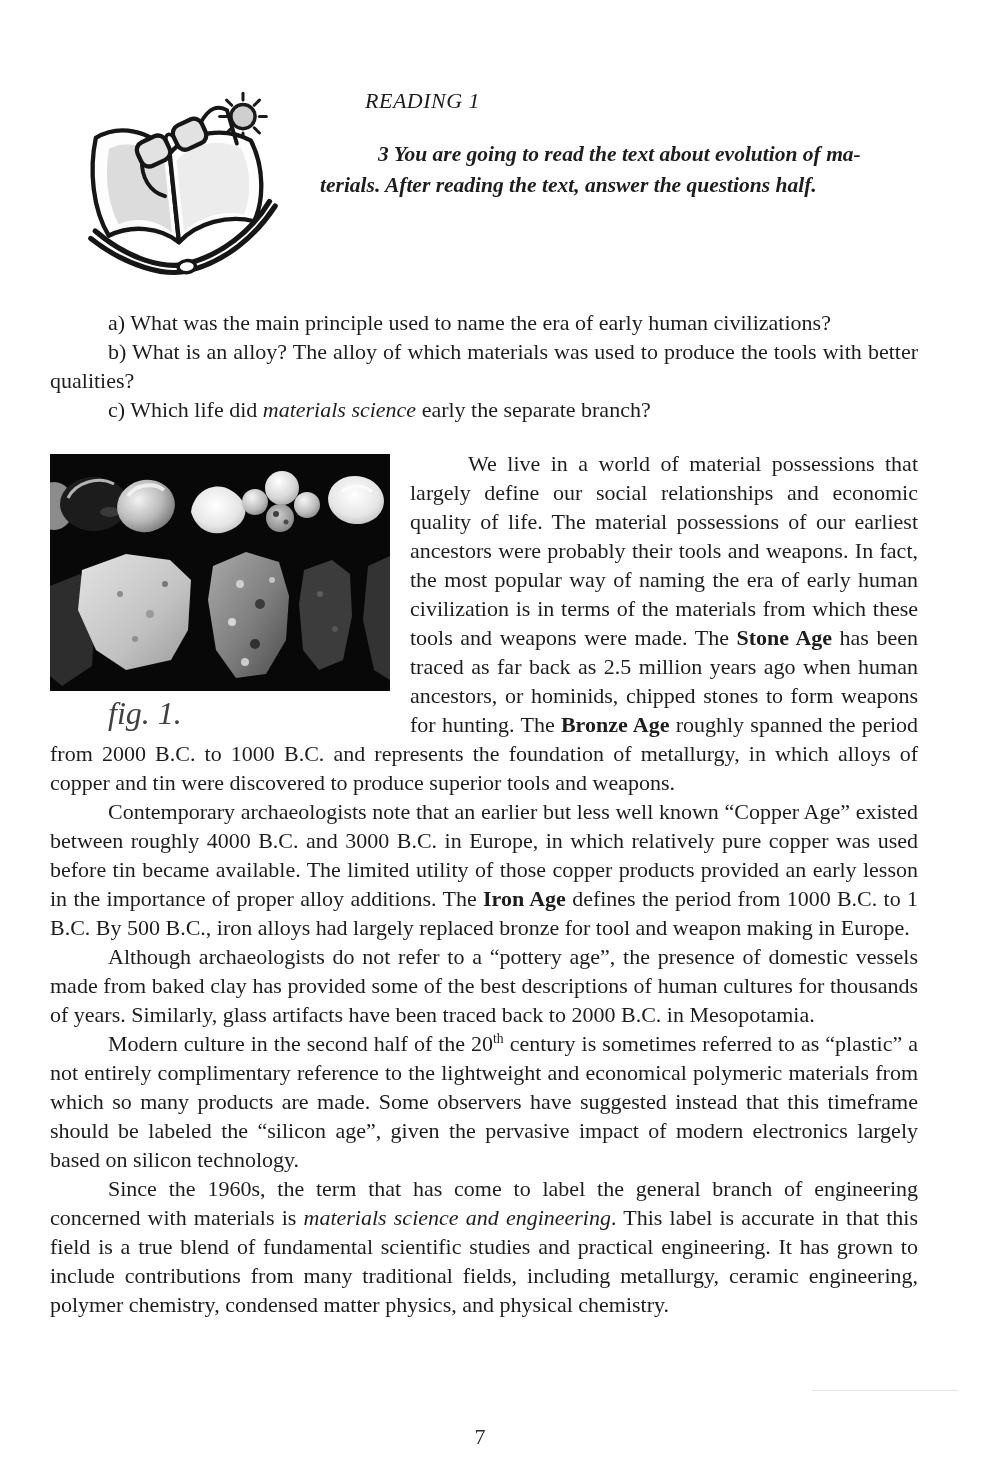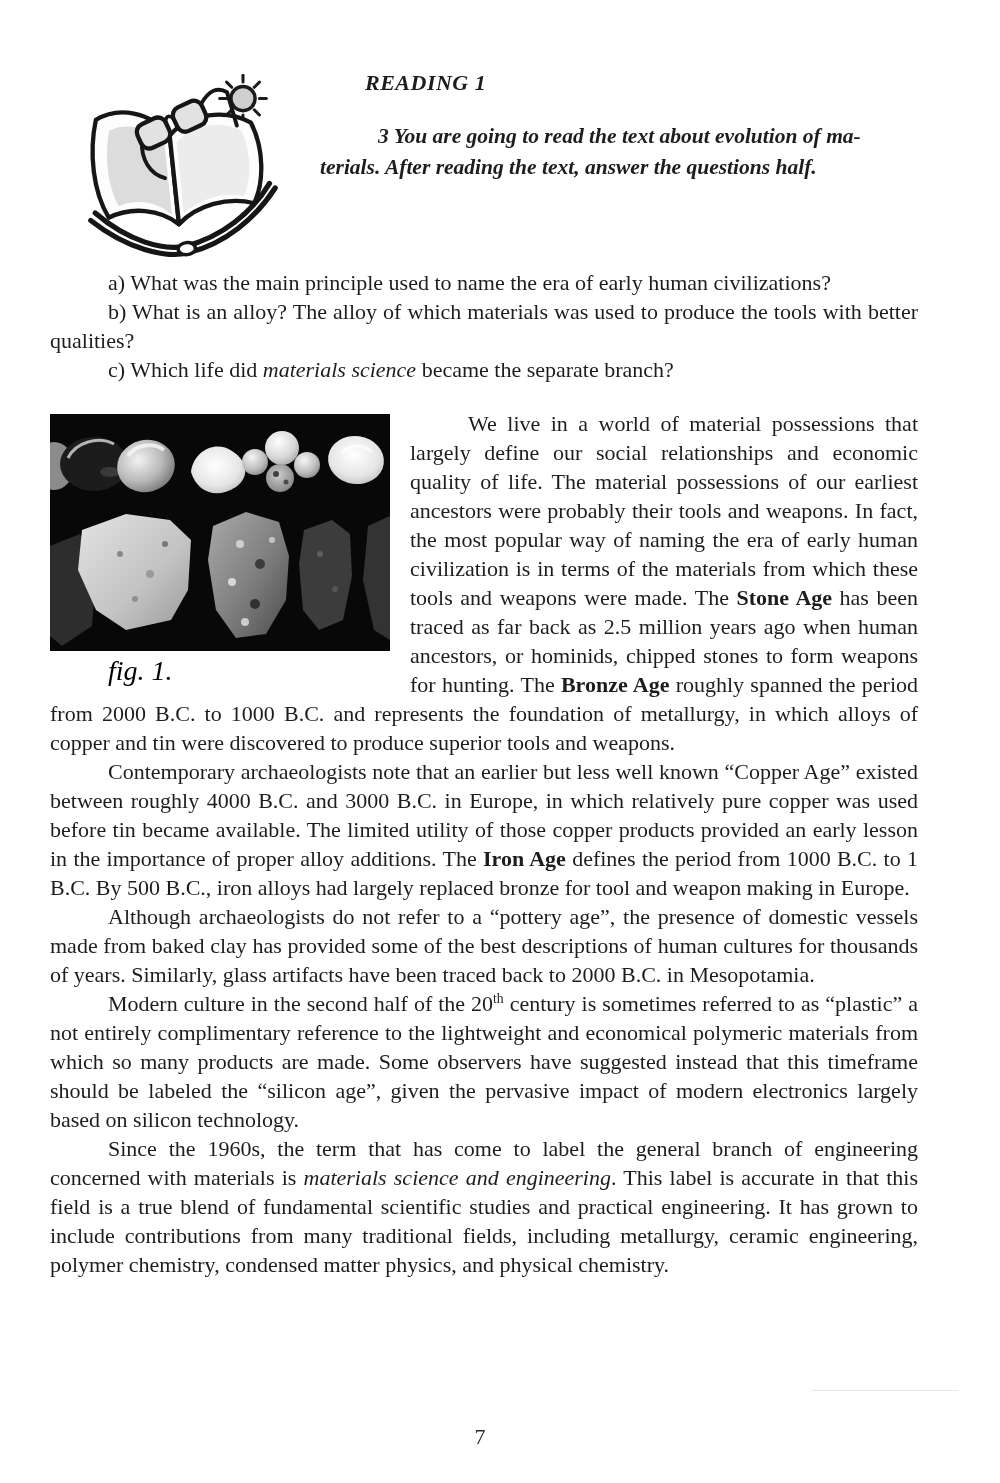--- a/index.html
+++ b/index.html
@@ -7,52 +7,52 @@
     width:1000px; height:1483px; position:relative;
     font-family:"Liberation Serif", serif; color:#1d1d1d;
     overflow:hidden;
   }
   .page { padding:60px 82px 0 50px; }
 
   
   .header { position:relative; }
   .book-art { float:left; width:258px; height:192px; margin-right:12px; }
   .reading-label {
-    margin-left:315px; margin-top:10px;
-    font-size:22px; font-weight:bold; font-style:italic;
+    margin-left:315px; margin-top:28px;
+    font-size:22px; font-weight:normal; font-style:italic;
     letter-spacing:0.5px;
   }
   .instruction {
     margin-left:255px; margin-top:25px;
     font-size:21.5px; font-weight:bold; font-style:italic;
     line-height:31px;
   }
   .instr-line { white-space:nowrap; }
   .instr-line.first { padding-left:58px;margin-top:48px; }
   .clear { clear:both; }
 
   
-  .questions { margin-top:6px; }
+  .questions { margin-top:28px; }
   .questions p {
     margin:0; font-size:22px; line-height:29px;
     text-indent:58px; text-align:justify;
   }
 
   
   .article-title {
     margin:21px 0 0 0; text-align:center;
     font-size:22.5px; font-weight:bold; letter-spacing:0.6px;
   }
   .article { margin-top:25px; }
   .fig {
     float:left; width:340px; margin:5px 20px 4px 0; padding:0;
   }
   .fig svg { display:block; }
   .fig figcaption {
-    font-style:italic; font-size:28px; color:#000000;
+    font-style:italic; font-size:32px; color:#404040;
     padding-left:58px; margin-top:4px;
   }
   .paras p {
     margin:0; font-size:22px; line-height:29px;
     text-indent:58px; text-align:justify;
   }
   .paras sup { font-size:0.62em; line-height:0; vertical-align:super; }
 
   
   .footer-line {
@@ -108,21 +108,21 @@
     <div class="instruction">
       <span class="instr-line first">3 You are going to read the text about evolution of ma-</span><br>
       <span class="instr-line">terials. After reading the text, answer the questions half.</span>
     </div>
     <div class="clear"></div>
   </div>
 
   <div class="questions">
       <p><span>a) </span><span>What was the main principle used to name the era of early human civilizations?</span></p>
       <p><span>b) </span><span>What is an alloy? The alloy of which materials was used to produce the tools with better qualities?</span></p>
-      <p><span>c) </span><span>Which life did </span><span style="font-style: italic;">materials science</span><span> became the separate branch?</span></p>
+      <p><span>c) </span><span>Which life did </span><span style="font-style: italic;">materials science</span><span> early the separate branch?</span></p>
     </div>
 
 
   <div class="article">
     <figure class="fig">
       <svg width="340" height="237" viewBox="0 0 340 237">
         <defs>
           <radialGradient id="gShiny" cx="40%" cy="35%" r="75%">
             <stop offset="0%" stop-color="#f2f2f2"></stop>
               <stop offset="55%" stop-color="#b9b9b9"></stop>

